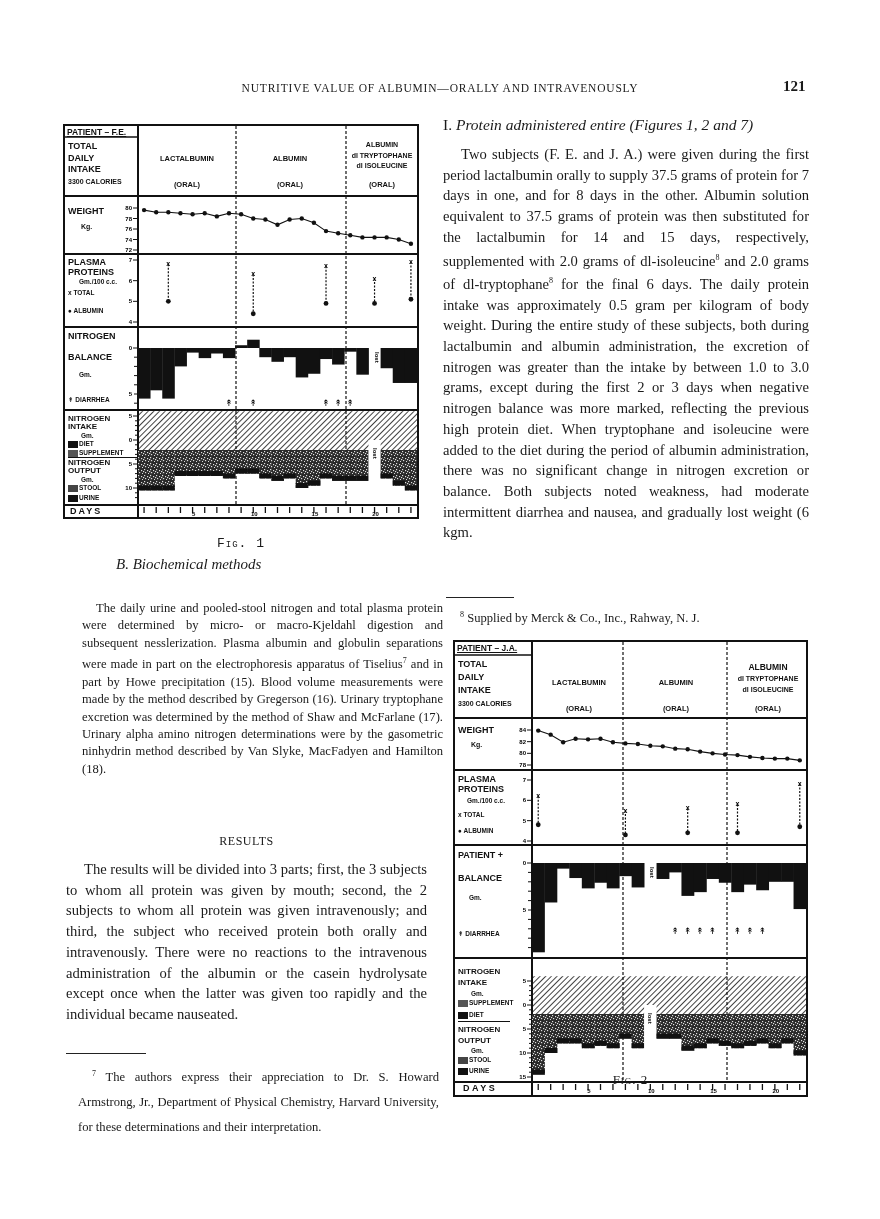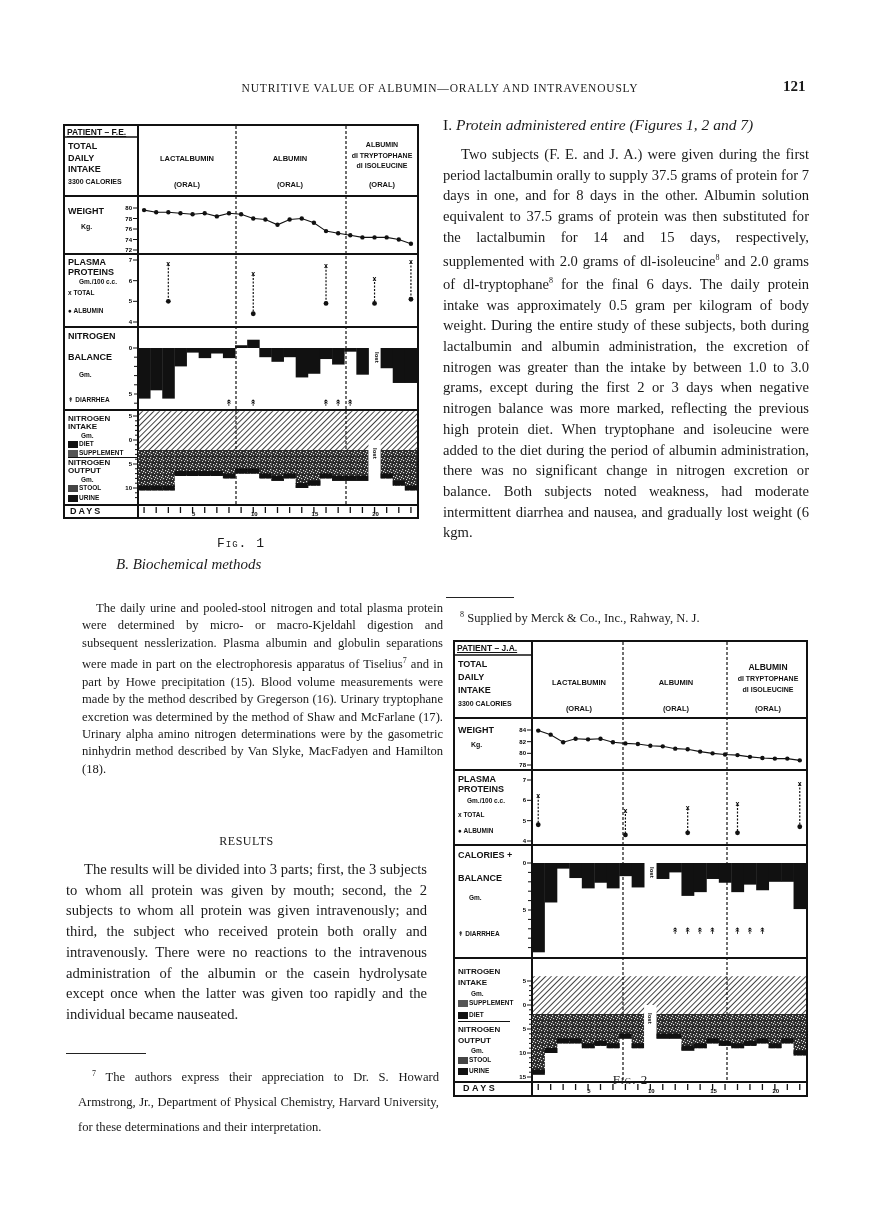--- a/index.html
+++ b/index.html
@@ -563,21 +563,21 @@
   <div class="abs lbl" style="left:274px;top:61px;width:78px;text-align:center;font-size:7.5px;">(ORAL)</div>
   <div class="abs lbl" style="left:3px;top:83px;">WEIGHT</div>
   <div class="abs lbl tiny" style="left:16px;top:99px;font-size:7px;">Kg.</div>
   <div class="abs lbl" style="left:3px;top:132px;line-height:10px;">
     <div>PLASMA</div>
     <div>PROTEINS</div>
   </div>
   <div class="abs lbl tiny" style="left:12px;top:155px;">Gm./100 c.c.</div>
   <div class="abs lbl tiny" style="left:3px;top:169px;">x <span>TOTAL</span></div>
   <div class="abs lbl tiny" style="left:3px;top:185px;">● <span>ALBUMIN</span></div>
-  <div class="abs lbl" style="left:3px;top:208px;">CALORIES +</div>
+  <div class="abs lbl" style="left:3px;top:208px;">PATIENT +</div>
   <div class="abs lbl" style="left:3px;top:231px;">BALANCE</div>
   <div class="abs lbl tiny" style="left:14px;top:252px;">Gm.</div>
   <div class="abs lbl tiny" style="left:3px;top:288px;">↟ <span>DIARRHEA</span></div>
   <div class="abs lbl" style="left:3px;top:324px;font-size:8px;line-height:11px;">
     <div>NITROGEN</div>
     <div>INTAKE</div>
   </div>
   <div class="abs lbl tiny" style="left:16px;top:348px;">Gm.</div>
   <div class="abs lbl tiny" style="left:3px;top:357px;"><span class="hatch-legend" style="background:#555;"></span><span>SUPPLEMENT</span></div>
   <div class="abs lbl tiny" style="left:3px;top:369px;"><span class="hatch-legend"></span><span>DIET</span></div>

